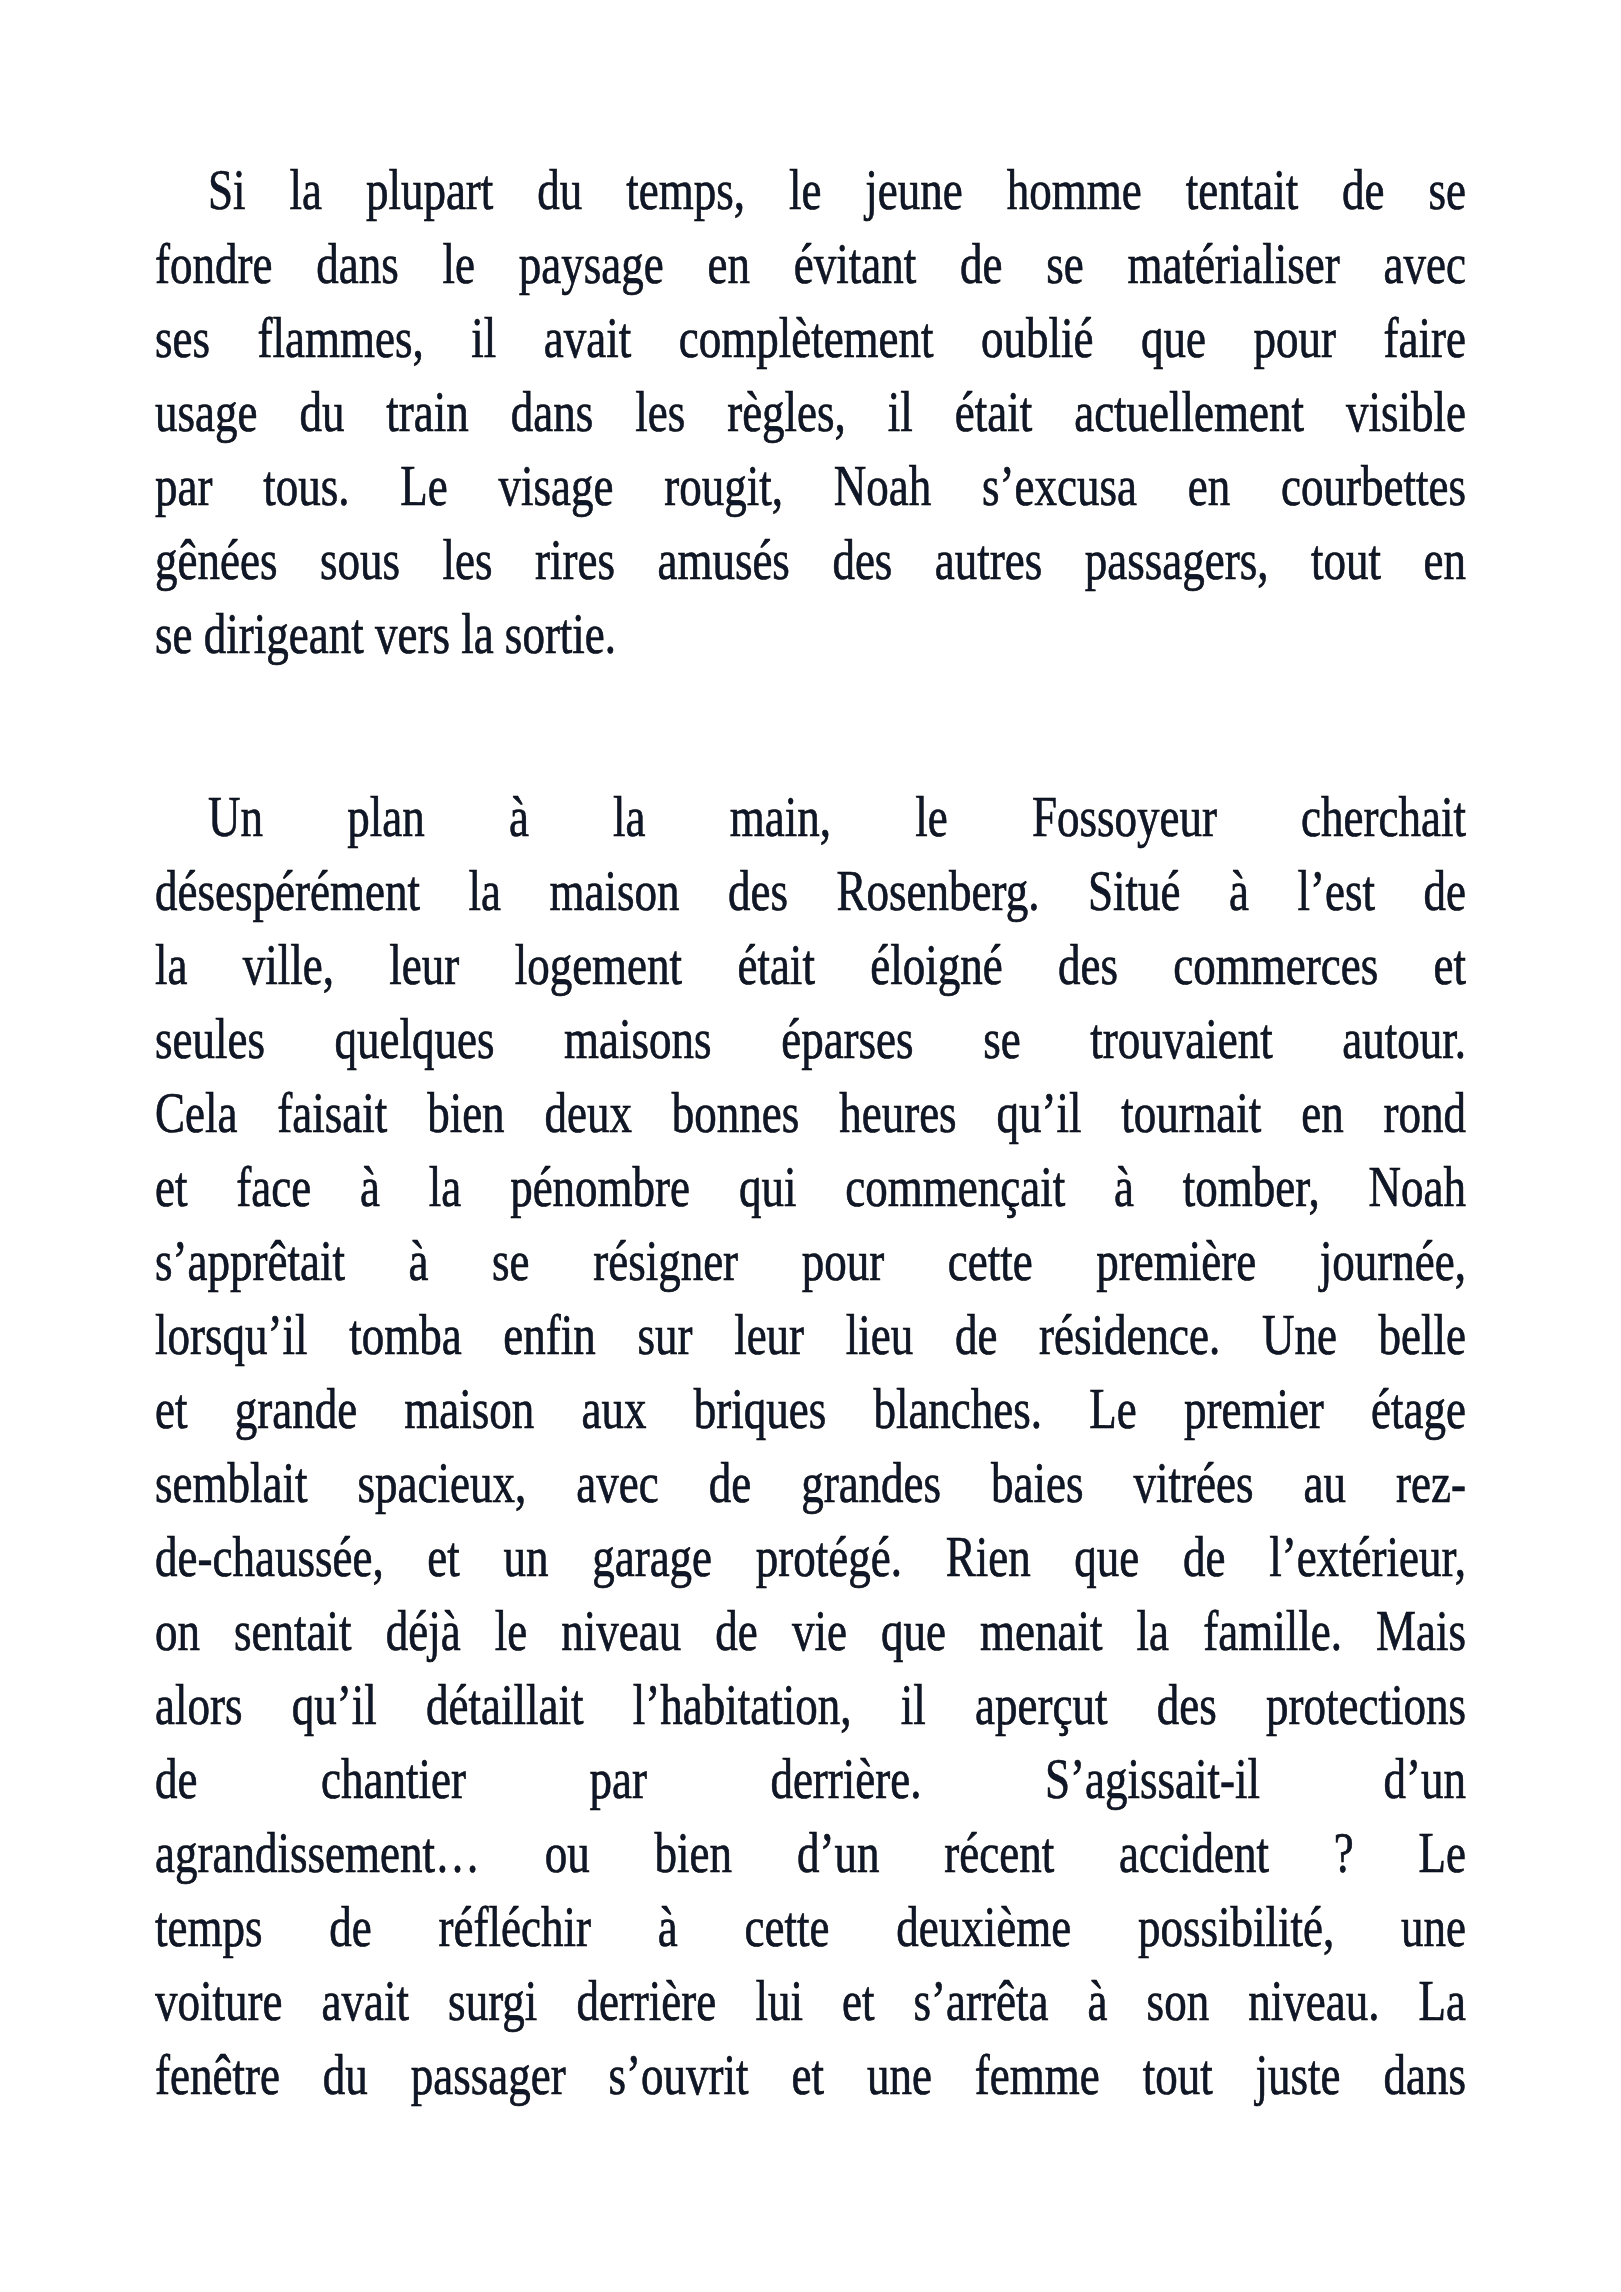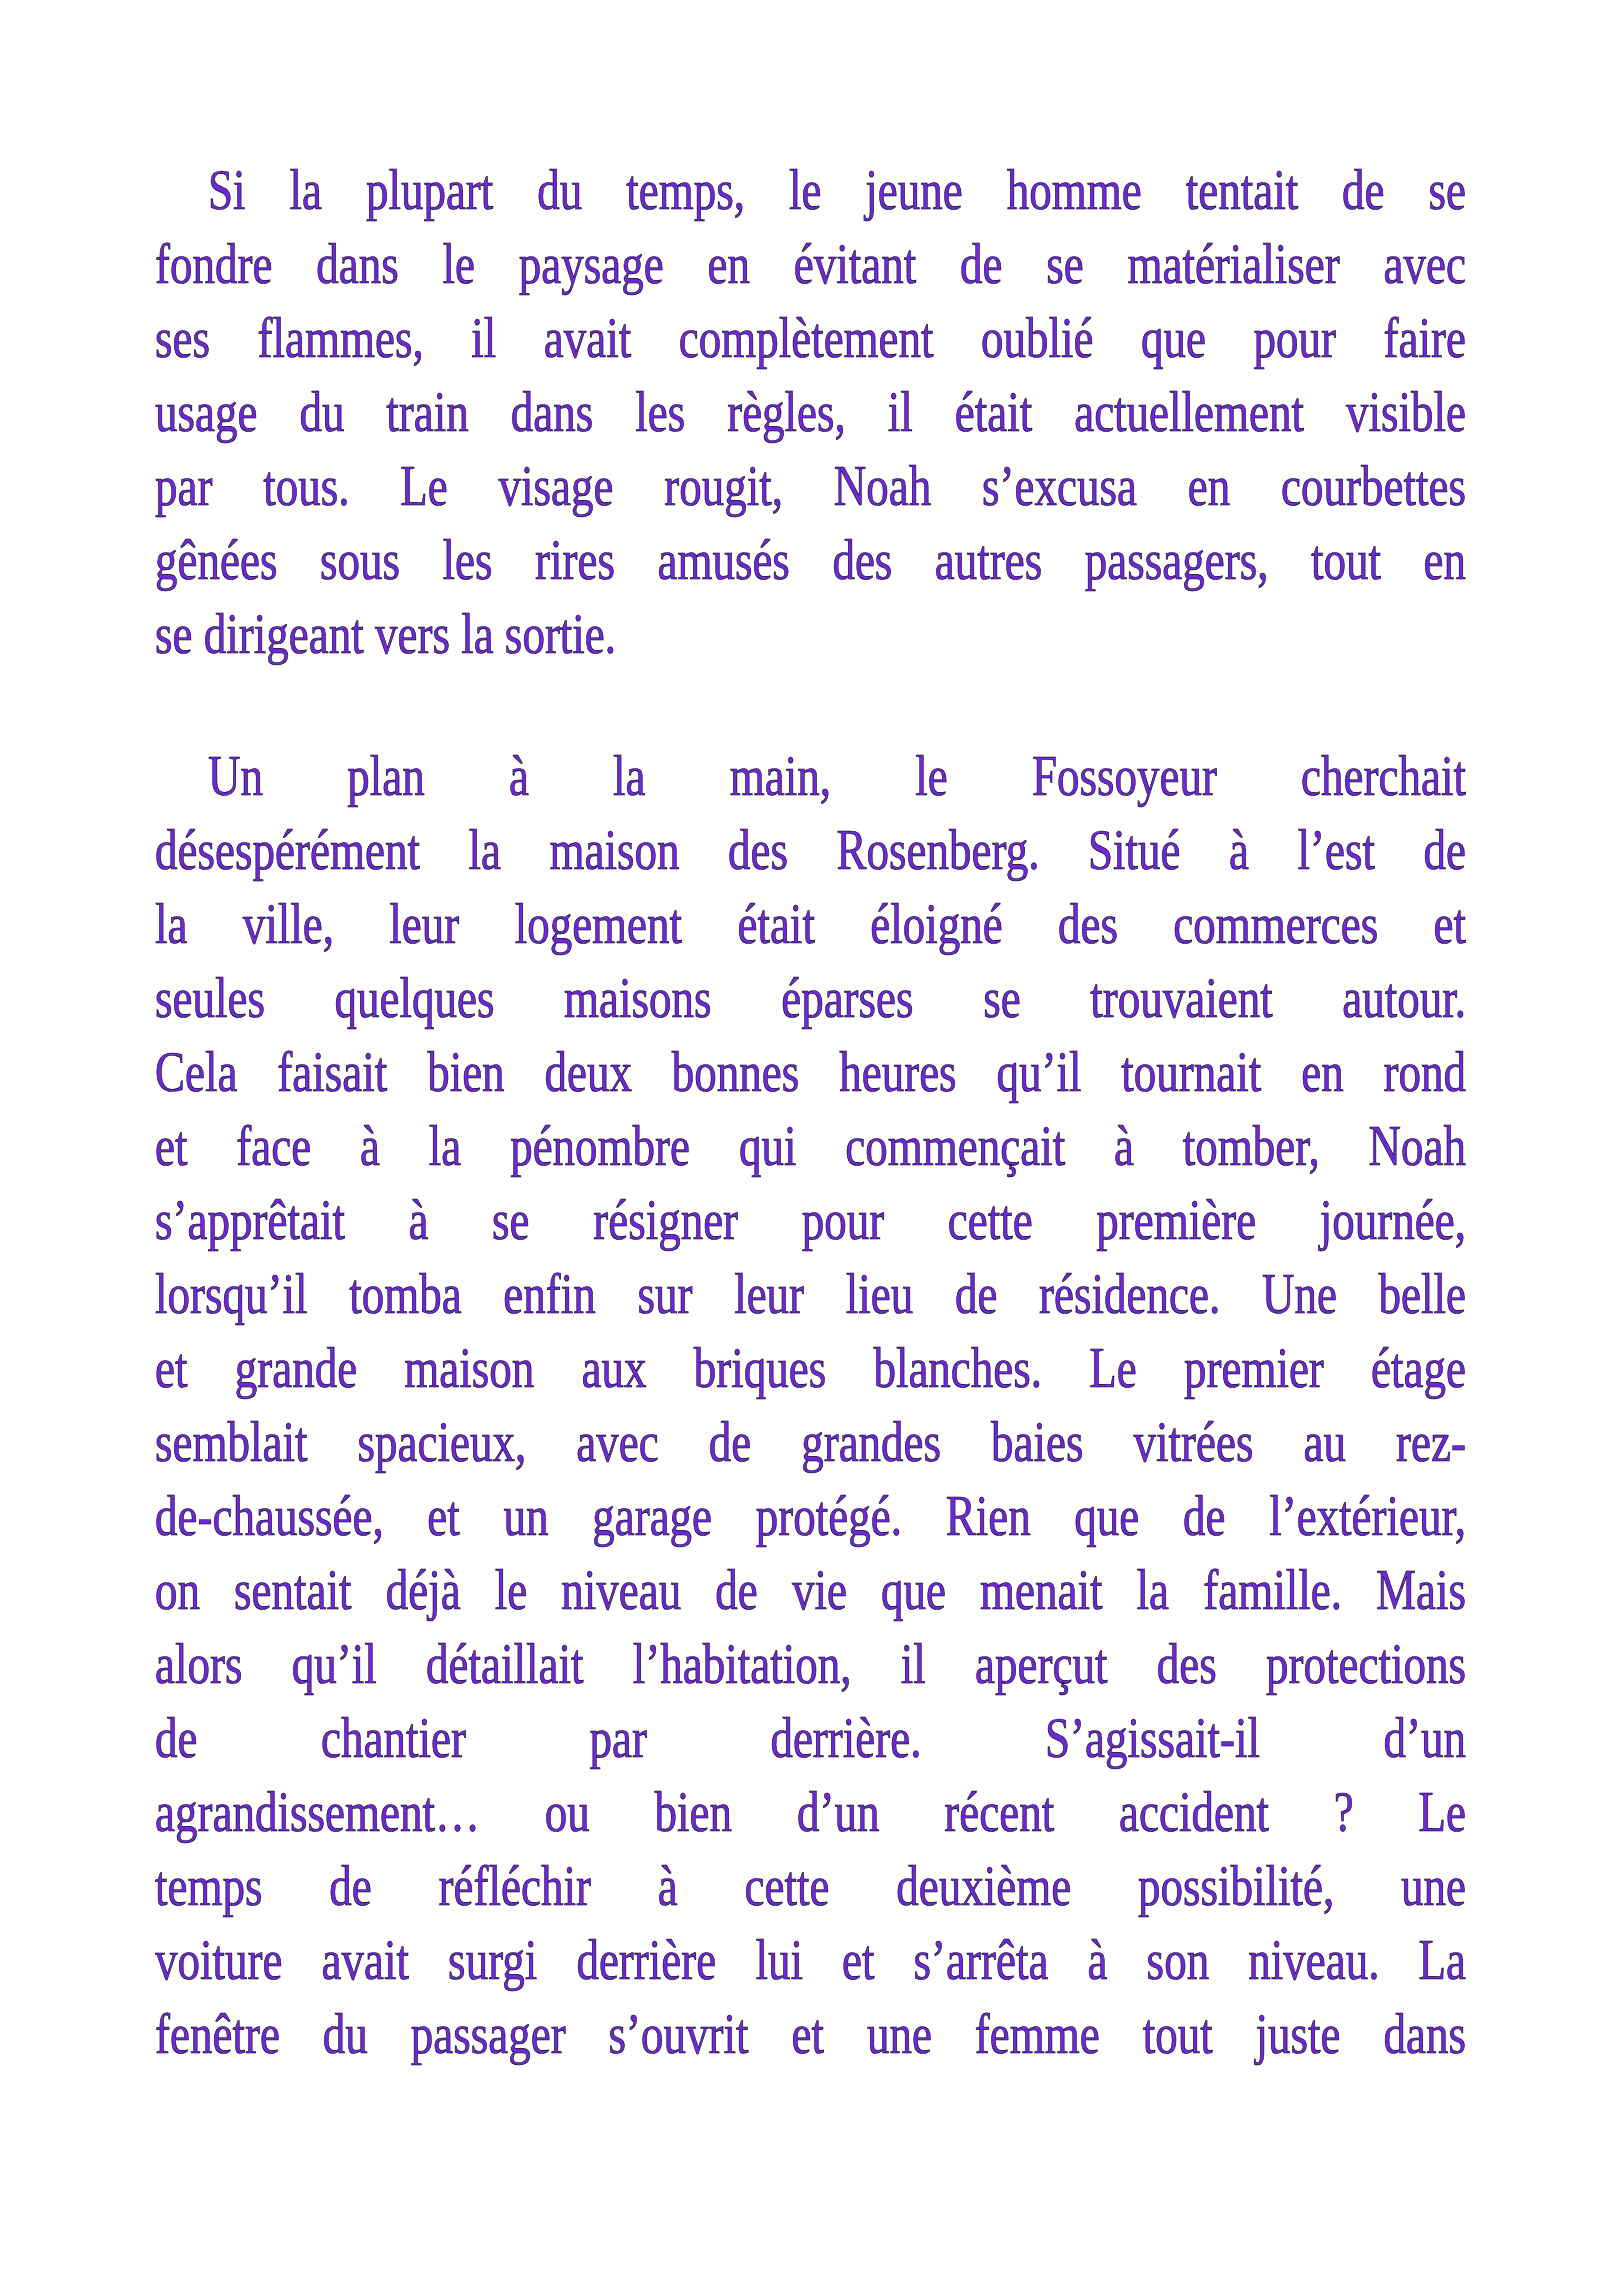--- a/index.html
+++ b/index.html
@@ -23,41 +23,41 @@
     left: 155px;
     top: 153px;
     width: 1311px;
     color: #000000;
     font-family: "Liberation Serif", "DejaVu Serif", serif;
     font-size: 45px;
     line-height: 74px;
     -webkit-text-stroke: 0.5px #000000;
   }
   .para { margin: 0; }
-  .para + .para { margin-top: 68px; }
+  .para + .para { margin-top: 109px; }
   .line {
     height: 74px;
     overflow: hidden;
     text-align: left;
     transform: scaleY(1.25);
     transform-origin: 50% 50%;
   }
   .line.just {
     text-align: justify;
     text-align-last: justify;
   }
   .line.indent {
     text-indent: 53px;
   }
 </style>
 </head>
 <body>
 
 <div class="page">
-  <main class="text-block" style="background: rgb(255, 255, 255); color: #6d28d9;">
+  <main class="text-block" style="background: rgb(255, 255, 255); color: #0f172a;">
       <div class="para">
         <div class="line indent just">Si la plupart du temps, le jeune homme tentait de se</div>
         <div class="line just">fondre dans le paysage en évitant de se matérialiser avec</div>
         <div class="line just">ses flammes, il avait complètement oublié que pour faire</div>
         <div class="line just">usage du train dans les règles, il était actuellement visible</div>
         <div class="line just">par tous. Le visage rougit, Noah s’excusa en courbettes</div>
         <div class="line just">gênées sous les rires amusés des autres passagers, tout en</div>
         <div class="line">se dirigeant vers la sortie.</div>
       </div>
       <div class="para">

